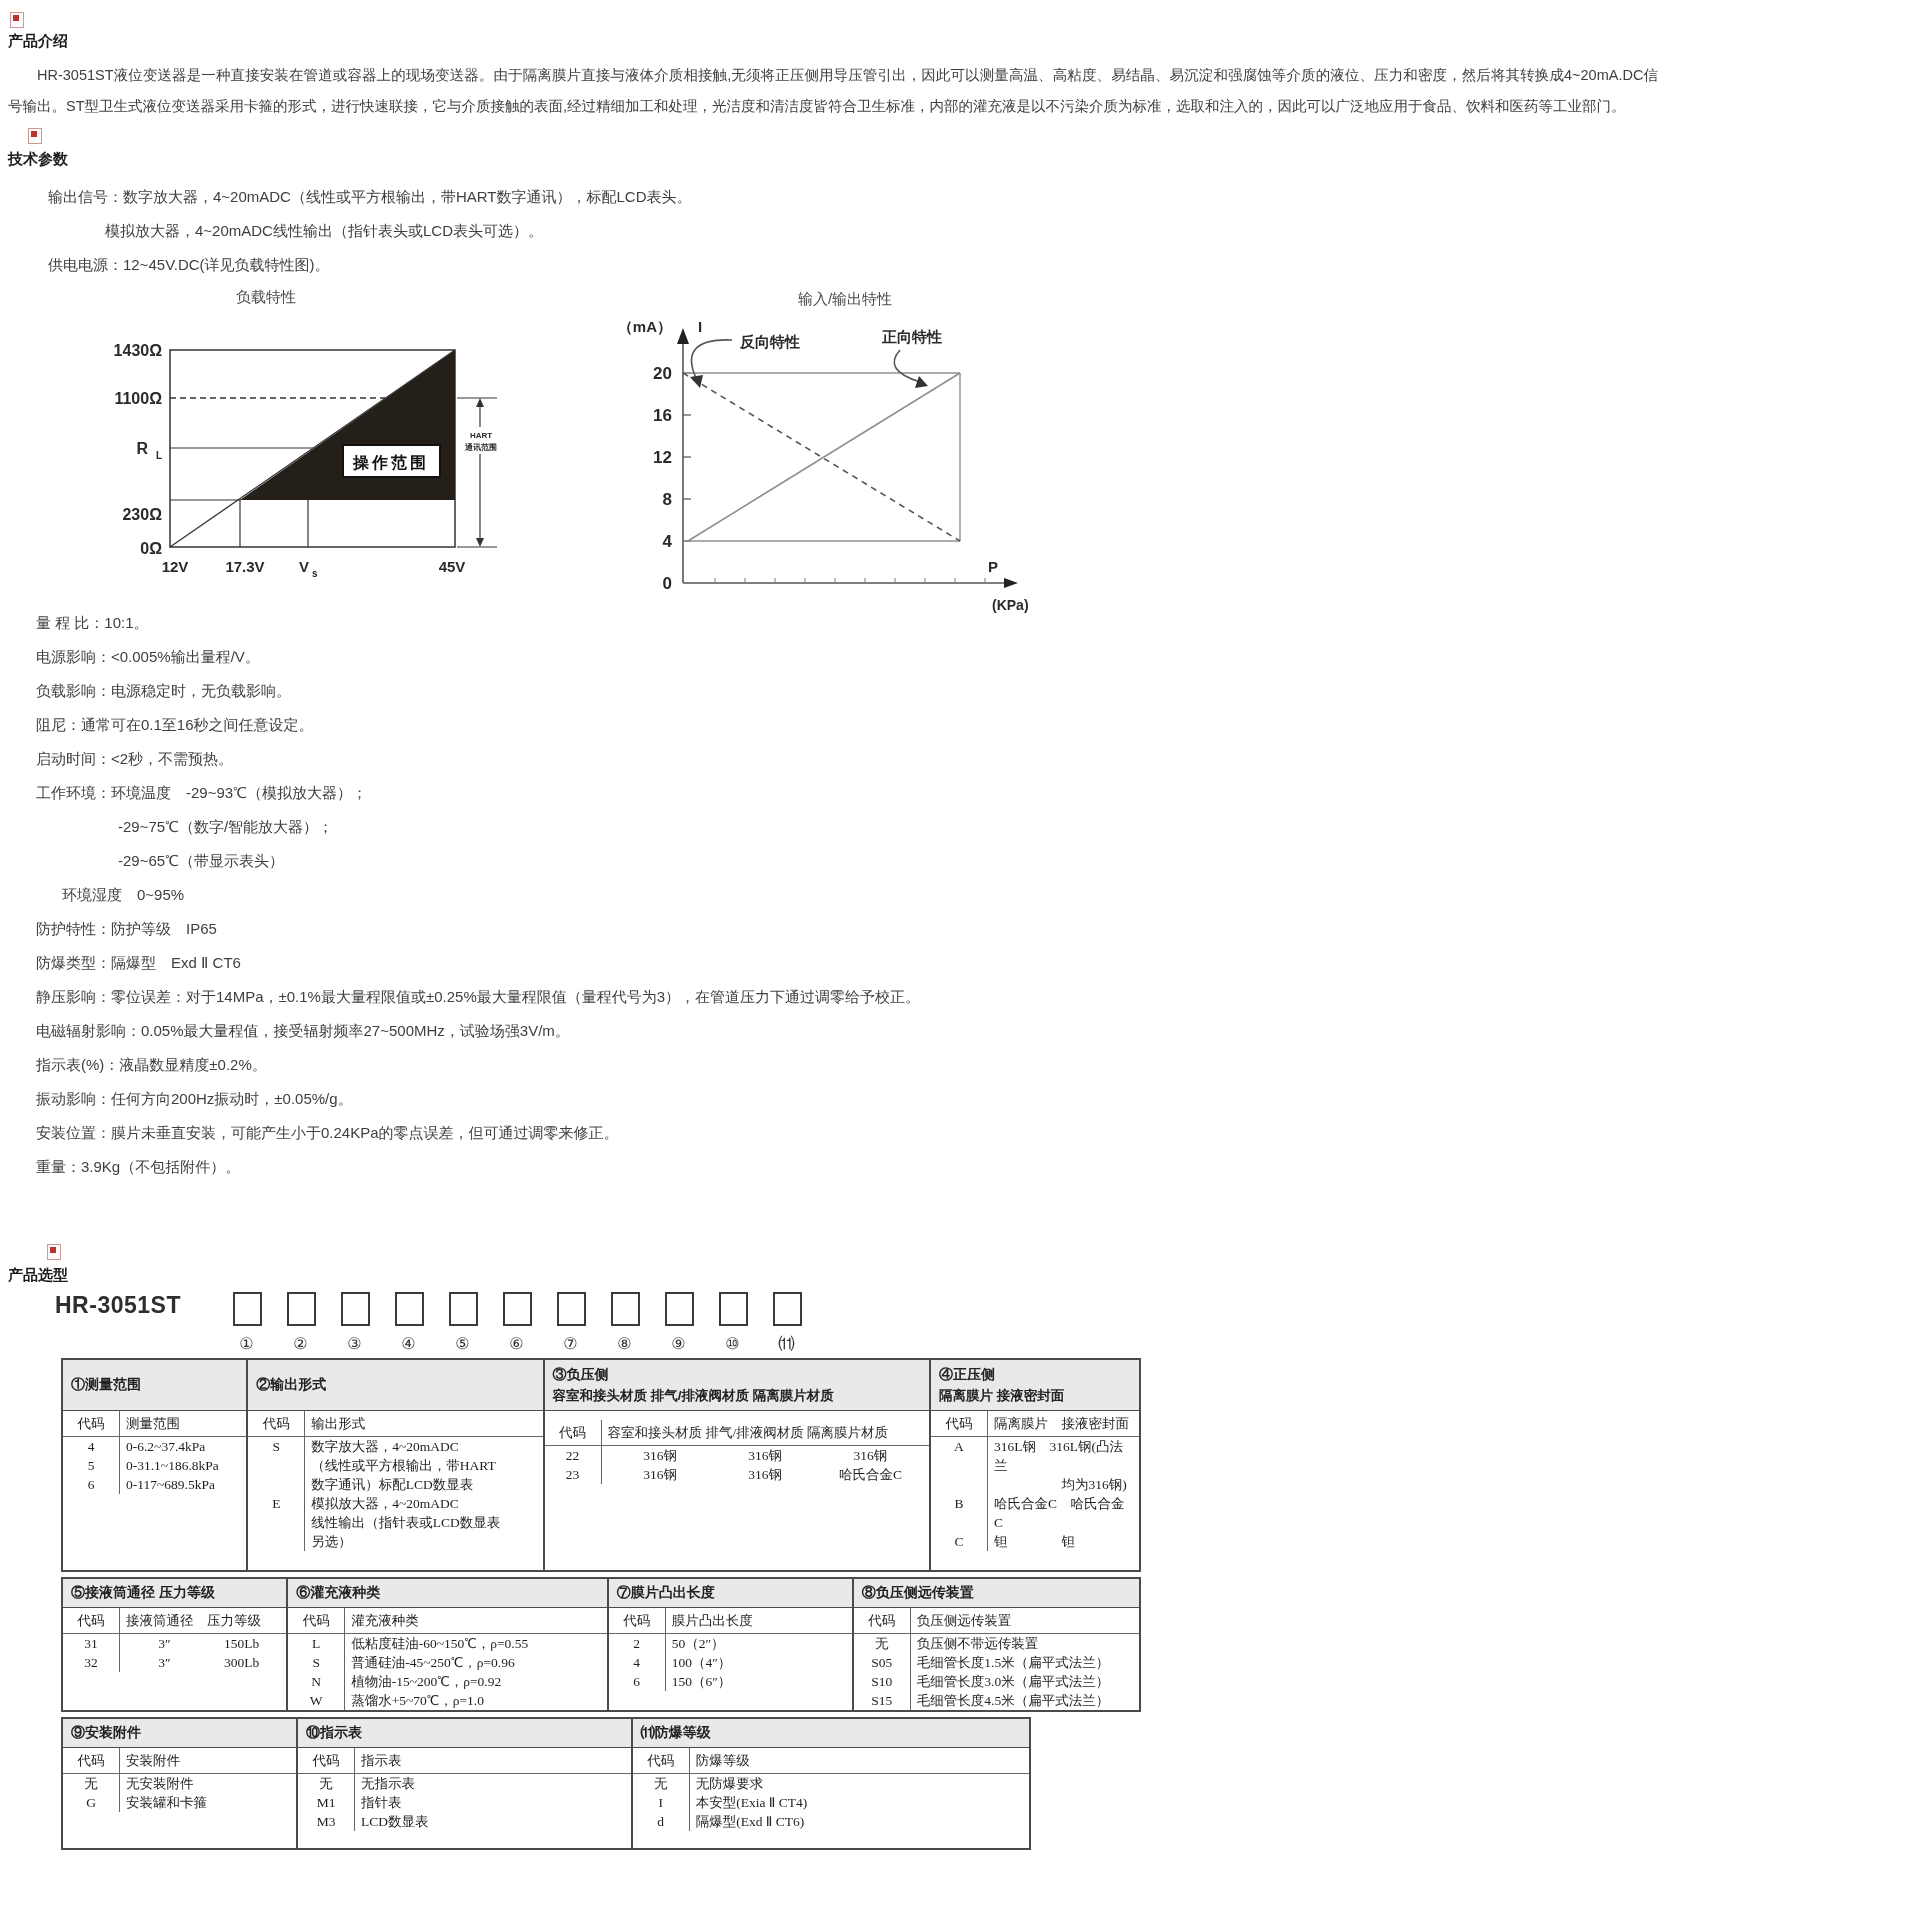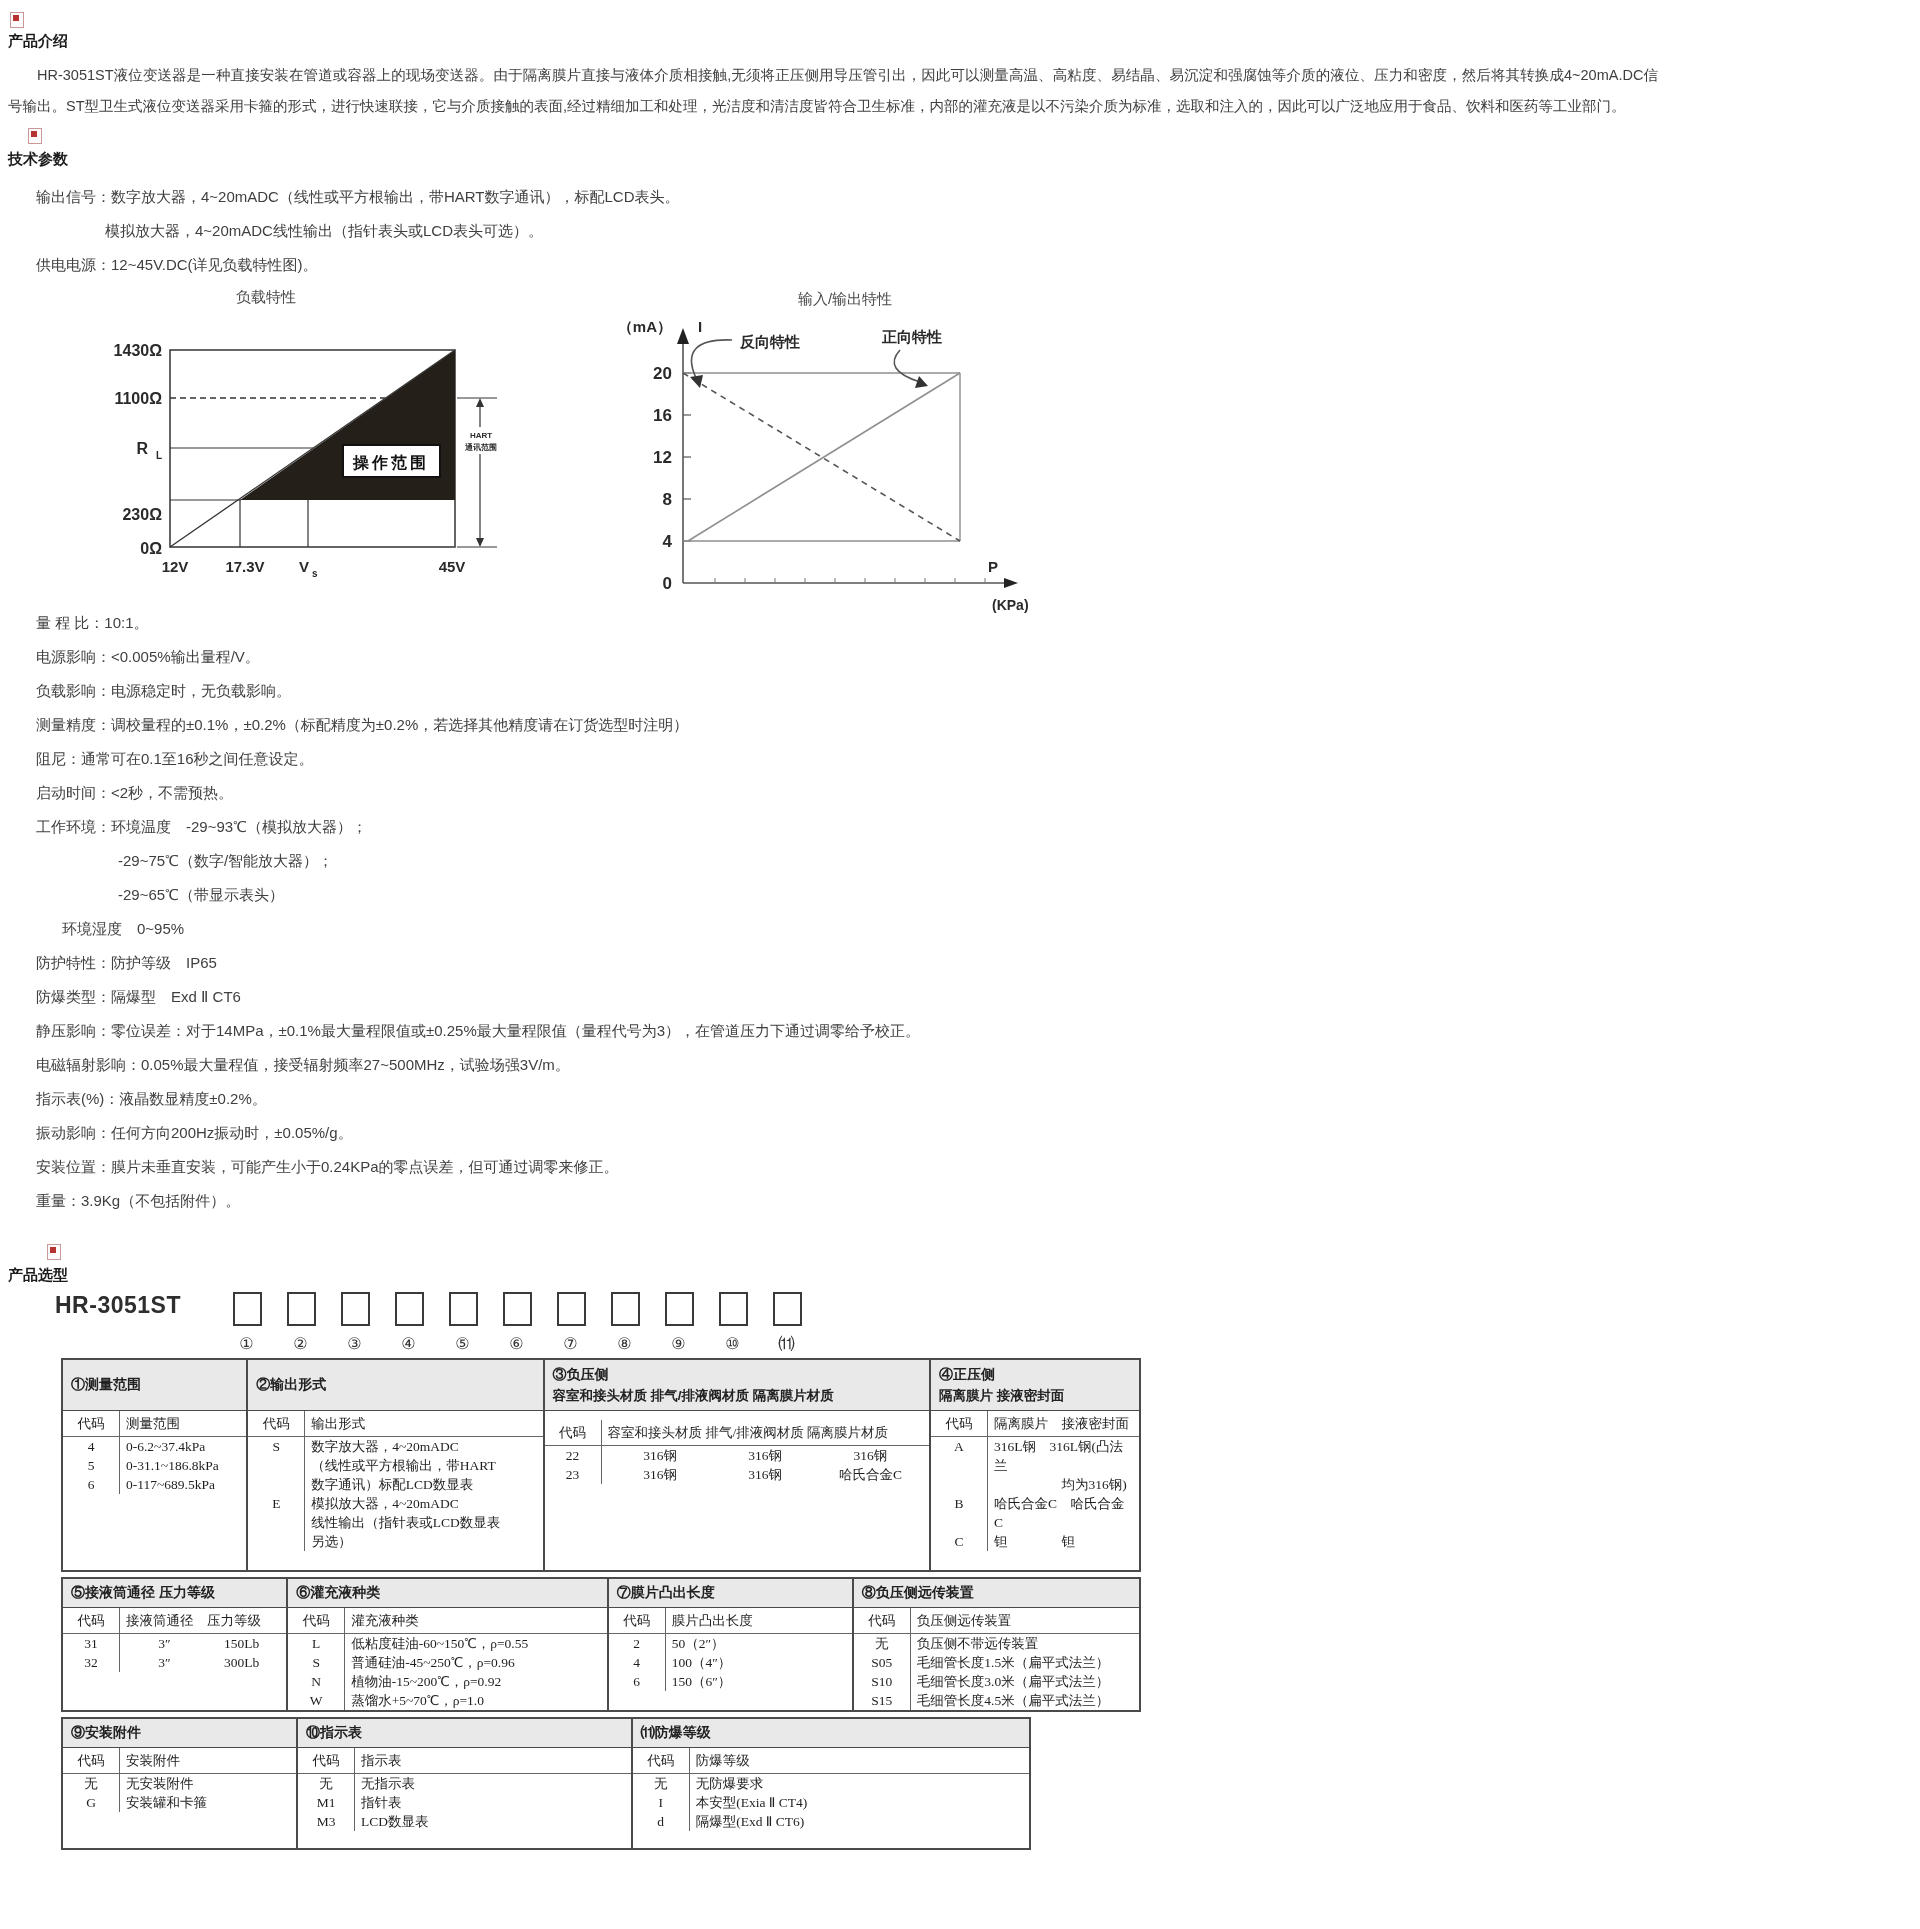--- a/index.html
+++ b/index.html
@@ -7,21 +7,21 @@
         font-family:"Liberation Sans", sans-serif;color:#3f3f3f;}
   .abs{position:absolute;}
   .h-title{font-size:15px;font-weight:bold;color:#1c1c1c;}
   .broken-img{display:inline-block;width:12px;height:14px;border:1px solid #c99;background:#fdfbfb;position:relative;}
   .broken-img::after{content:"";position:absolute;left:2px;top:2px;width:6px;height:6px;background:#b83232;}
   .intro-body{font-size:14.5px;line-height:31px;text-indent:2em;color:#3f3f3f;width:1650px;text-align:justify;}
   .tech-line,.spec-line{font-size:15px;height:34px;display:flex;align-items:center;color:#3f3f3f;white-space:pre;}
   .indent-0{padding-left:36px;}
   .indent-1{padding-left:62px;}
   .indent-2{padding-left:118px;}
-  .tind-0{padding-left:36px;}
+  .tind-0{padding-left:48px;}
   .tind-1{padding-left:105px;}
   svg text{font-family:"Liberation Sans", sans-serif;}
   
   .model-prefix{font-size:23px;font-weight:bold;color:#2e2e2e;letter-spacing:0.5px;}
   .model-slots{position:absolute;left:178px;top:0;display:flex;gap:27px;}
   .model-slot{width:27px;text-align:center;}
   .model-box{width:25px;height:30px;border:2px solid #3a3a3a;background:#fff;}
   .model-num{margin-top:8px;font-size:16px;color:#333;font-family:"Liberation Serif", serif;}
   
   .t-band{display:flex;border:2px solid #4a4a4a;background:#fff;margin-bottom:5px;
@@ -155,21 +155,20 @@
     <text x="352" y="62" font-size="15" font-weight="bold" fill="#2a2a2a" text-anchor="middle">正向特性</text>
     <path d="M 340 70 Q 322 90 360 102" fill="none" stroke="#555" stroke-width="1.6"></path>
     <polygon points="368,106 355,108 359,96" fill="#333"></polygon>
   </svg>
 
   
   <div class="abs" style="left:0;top:606px;z-index:2;">
       <div class="spec-line indent-0">量 程 比：10:1。</div>
       <div class="spec-line indent-0">电源影响：&lt;0.005%输出量程/V。</div>
       <div class="spec-line indent-0">负载影响：电源稳定时，无负载影响。</div>
-      <div class="spec-line indent-0">测量精度：调校量程的±0.1%，±0.2%（标配精度为±0.2%，若选择其他精度请在订货选型时注明）</div>
       <div class="spec-line indent-0">阻尼：通常可在0.1至16秒之间任意设定。</div>
       <div class="spec-line indent-0">启动时间：&lt;2秒，不需预热。</div>
       <div class="spec-line indent-0">工作环境：环境温度　-29~93℃（模拟放大器）；</div>
       <div class="spec-line indent-2">-29~75℃（数字/智能放大器）；</div>
       <div class="spec-line indent-2">-29~65℃（带显示表头）</div>
       <div class="spec-line indent-1">环境湿度　0~95%</div>
       <div class="spec-line indent-0">防护特性：防护等级　IP65</div>
       <div class="spec-line indent-0">防爆类型：隔爆型　Exd Ⅱ CT6</div>
       <div class="spec-line indent-0">静压影响：零位误差：对于14MPa，±0.1%最大量程限值或±0.25%最大量程限值（量程代号为3），在管道压力下通过调零给予校正。</div>
       <div class="spec-line indent-0">电磁辐射影响：0.05%最大量程值，接受辐射频率27~500MHz，试验场强3V/m。</div>

